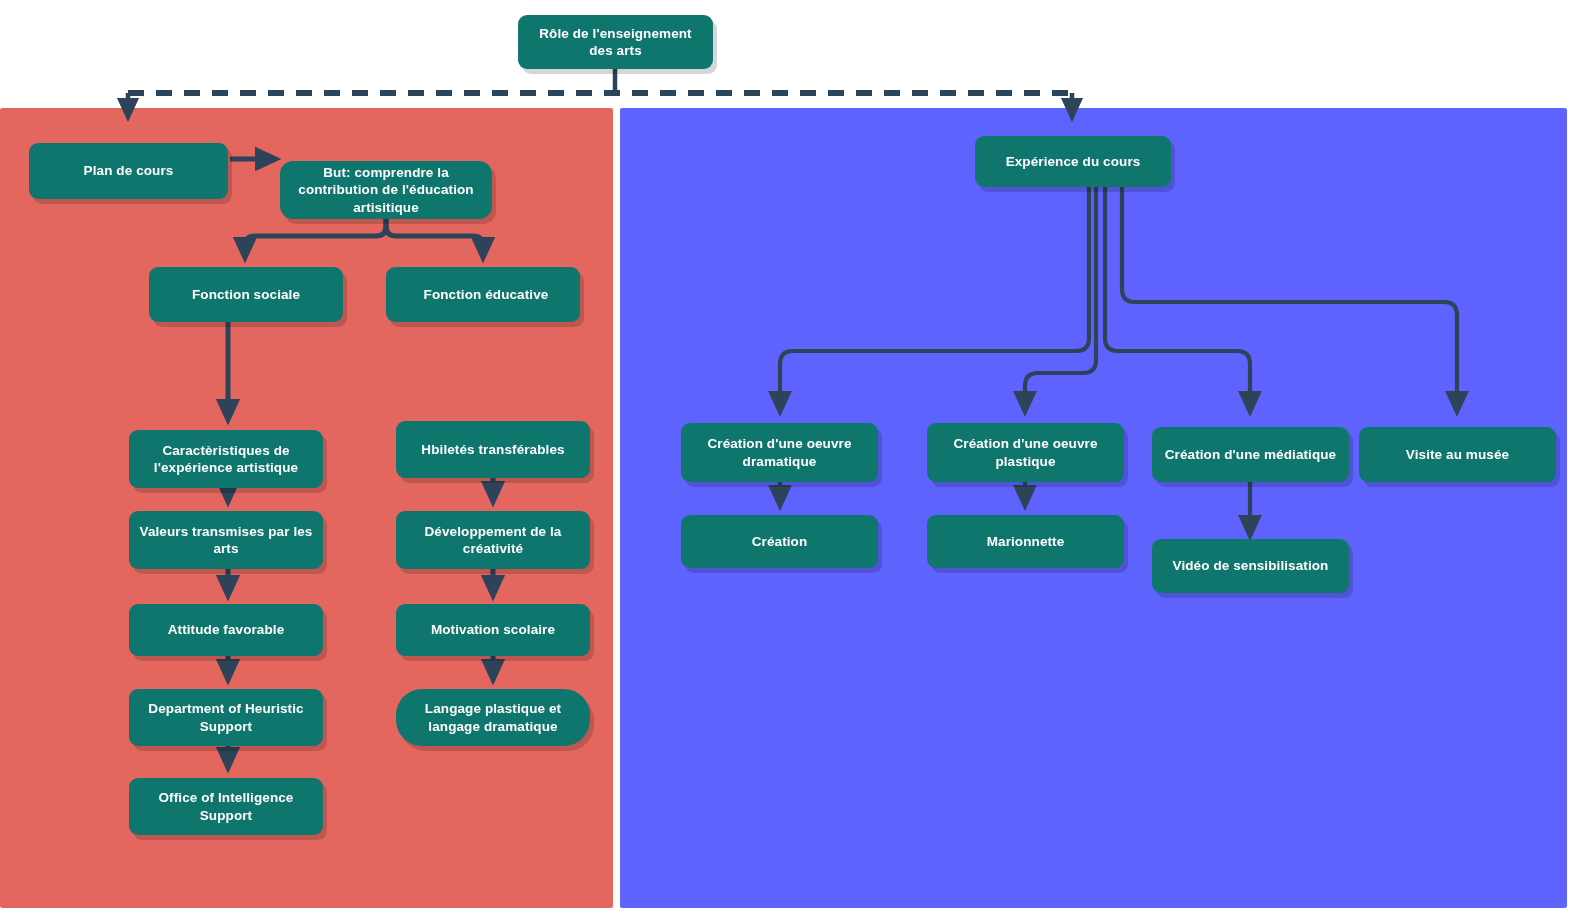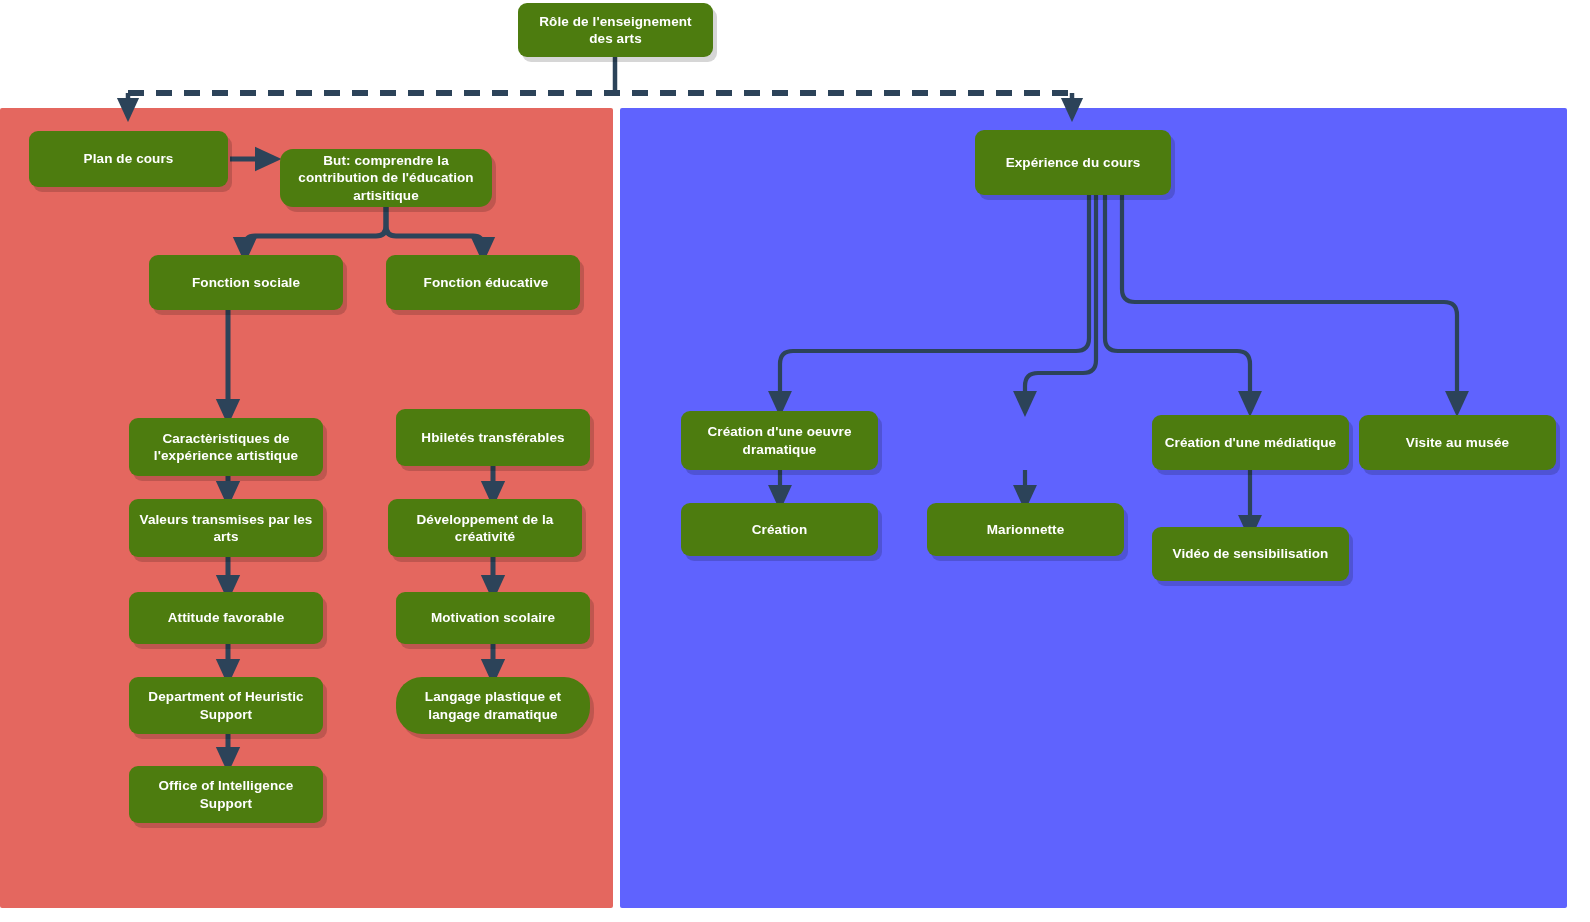--- a/index.html
+++ b/index.html
@@ -24,36 +24,37 @@
 
   svg.edges {
     position: absolute;
     left: 0; top: 0;
     width: 1590px; height: 922px;
     pointer-events: none;
   }
 
   .node {
     position: absolute;
-    background: #4d7c0f;
+    background: #0f766e;
     color: #FFFFFF;
     border-radius: 9px;
     box-shadow: 4px 5px 0 rgba(0,0,0,0.16);
     display: flex;
     align-items: center;
     justify-content: center;
     text-align: center;
     font-weight: bold;
     font-size: 13.5px;
     line-height: 1.28;
     letter-spacing: 0.1px;
     padding: 2px 8px;
     box-sizing: border-box;
     cursor: default;
     z-index: 5;
+    margin-top: 12px;
   }
   .node span { display: block; width: 100%; }
 </style>
 </head>
 <body>
 
 <div id="stage">
 
   <div class="panel" id="panel-left"></div>
   <div class="panel" id="panel-right"></div>
@@ -138,40 +139,43 @@
   </div>
 
   <div class="node" style="left:129px; top:766px; width:194px; height:57px;">
     <span>Office of Intelligence Support</span>
   </div>
 
   <div class="node" style="left:396px; top:409px; width:194px; height:57px;">
     <span>Hbiletés transférables</span>
   </div>
 
-  <div class="node" style="left:388px; top:499px; width:194px; height:58px;">
+  <div class="node" style="left:396px; top:499px; width:194px; height:58px;">
     <span>Développement de la créativité</span>
   </div>
 
   <div class="node" style="left:396px; top:592px; width:194px; height:52px;">
     <span>Motivation scolaire</span>
   </div>
 
   <div class="node" style="left:396px; top:677px; width:194px; height:57px;border-radius:26px;">
     <span>Langage plastique et langage dramatique</span>
   </div>
 
-  <div class="node" style="left:975px; top:130px; width:196px; height:65px;">
+  <div class="node" style="left:975px; top:124px; width:196px; height:51px;">
     <span>Expérience du cours</span>
   </div>
 
   <div class="node" style="left:681px; top:411px; width:197px; height:59px;">
     <span>Création d'une oeuvre dramatique</span>
   </div>
 
+  <div class="node" style="left:927px; top:411px; width:197px; height:59px;">
+    <span>Création d'une oeuvre plastique</span>
+  </div>
 
   <div class="node" style="left:1152px; top:415px; width:197px; height:55px;">
     <span>Création d'une médiatique</span>
   </div>
 
   <div class="node" style="left:1359px; top:415px; width:197px; height:55px;">
     <span>Visite au musée</span>
   </div>
 
   <div class="node" style="left:681px; top:503px; width:197px; height:53px;">

